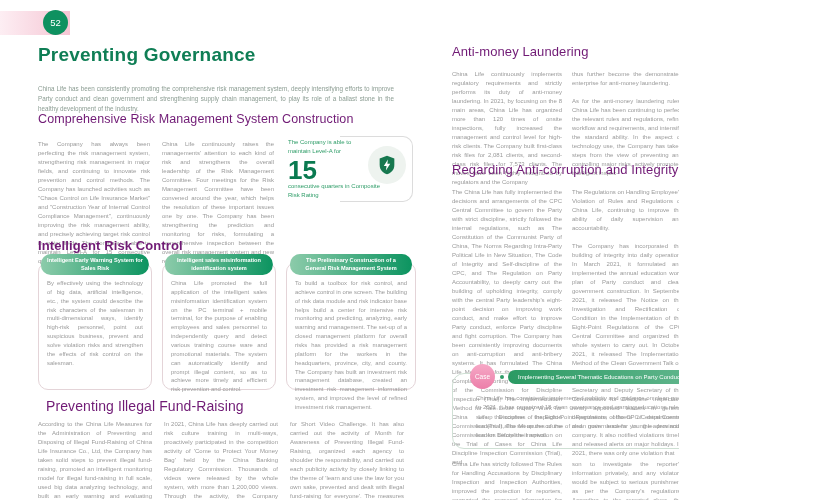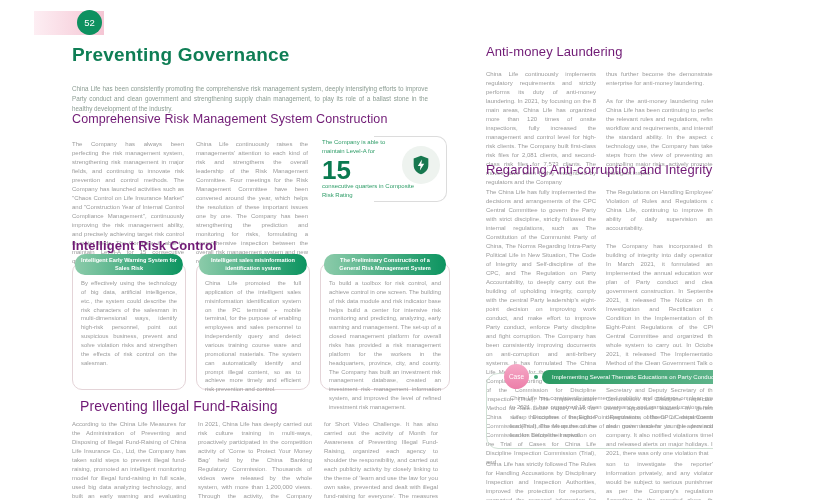--- a/index.html
+++ b/index.html
@@ -1,18 +1,18 @@
 <!DOCTYPE html>
 <html><head>
 <meta charset="utf-8">
 <style>
   html,body{margin:0;padding:0;background:#ffffff;}
   .sheet{
     position:relative;width:679px;height:500px;background:#ffffff;overflow:hidden;
-    font-family:"Liberation Sans","DejaVu Sans",sans-serif;color:#9a9a9a;margin-left:34px;
+    font-family:"Liberation Sans","DejaVu Sans",sans-serif;color:#9a9a9a;
   }
   
   .ribbon{position:absolute;top:11px;height:24px;}
   .ribbon.left{left:0;width:70px;background:linear-gradient(90deg,#fdeef3,#f5c6d4);}
   .ribbon.right{left:770px;width:70px;background:linear-gradient(270deg,#fdeef3,#f5c6d4);}
   .page-badge{
     position:absolute;top:10px;width:25px;height:25px;border-radius:50%;
     background:#0e9160;color:#fff;font-size:9.5px;display:flex;align-items:center;justify-content:center;
   }
   .page-badge.left{left:43px;}

